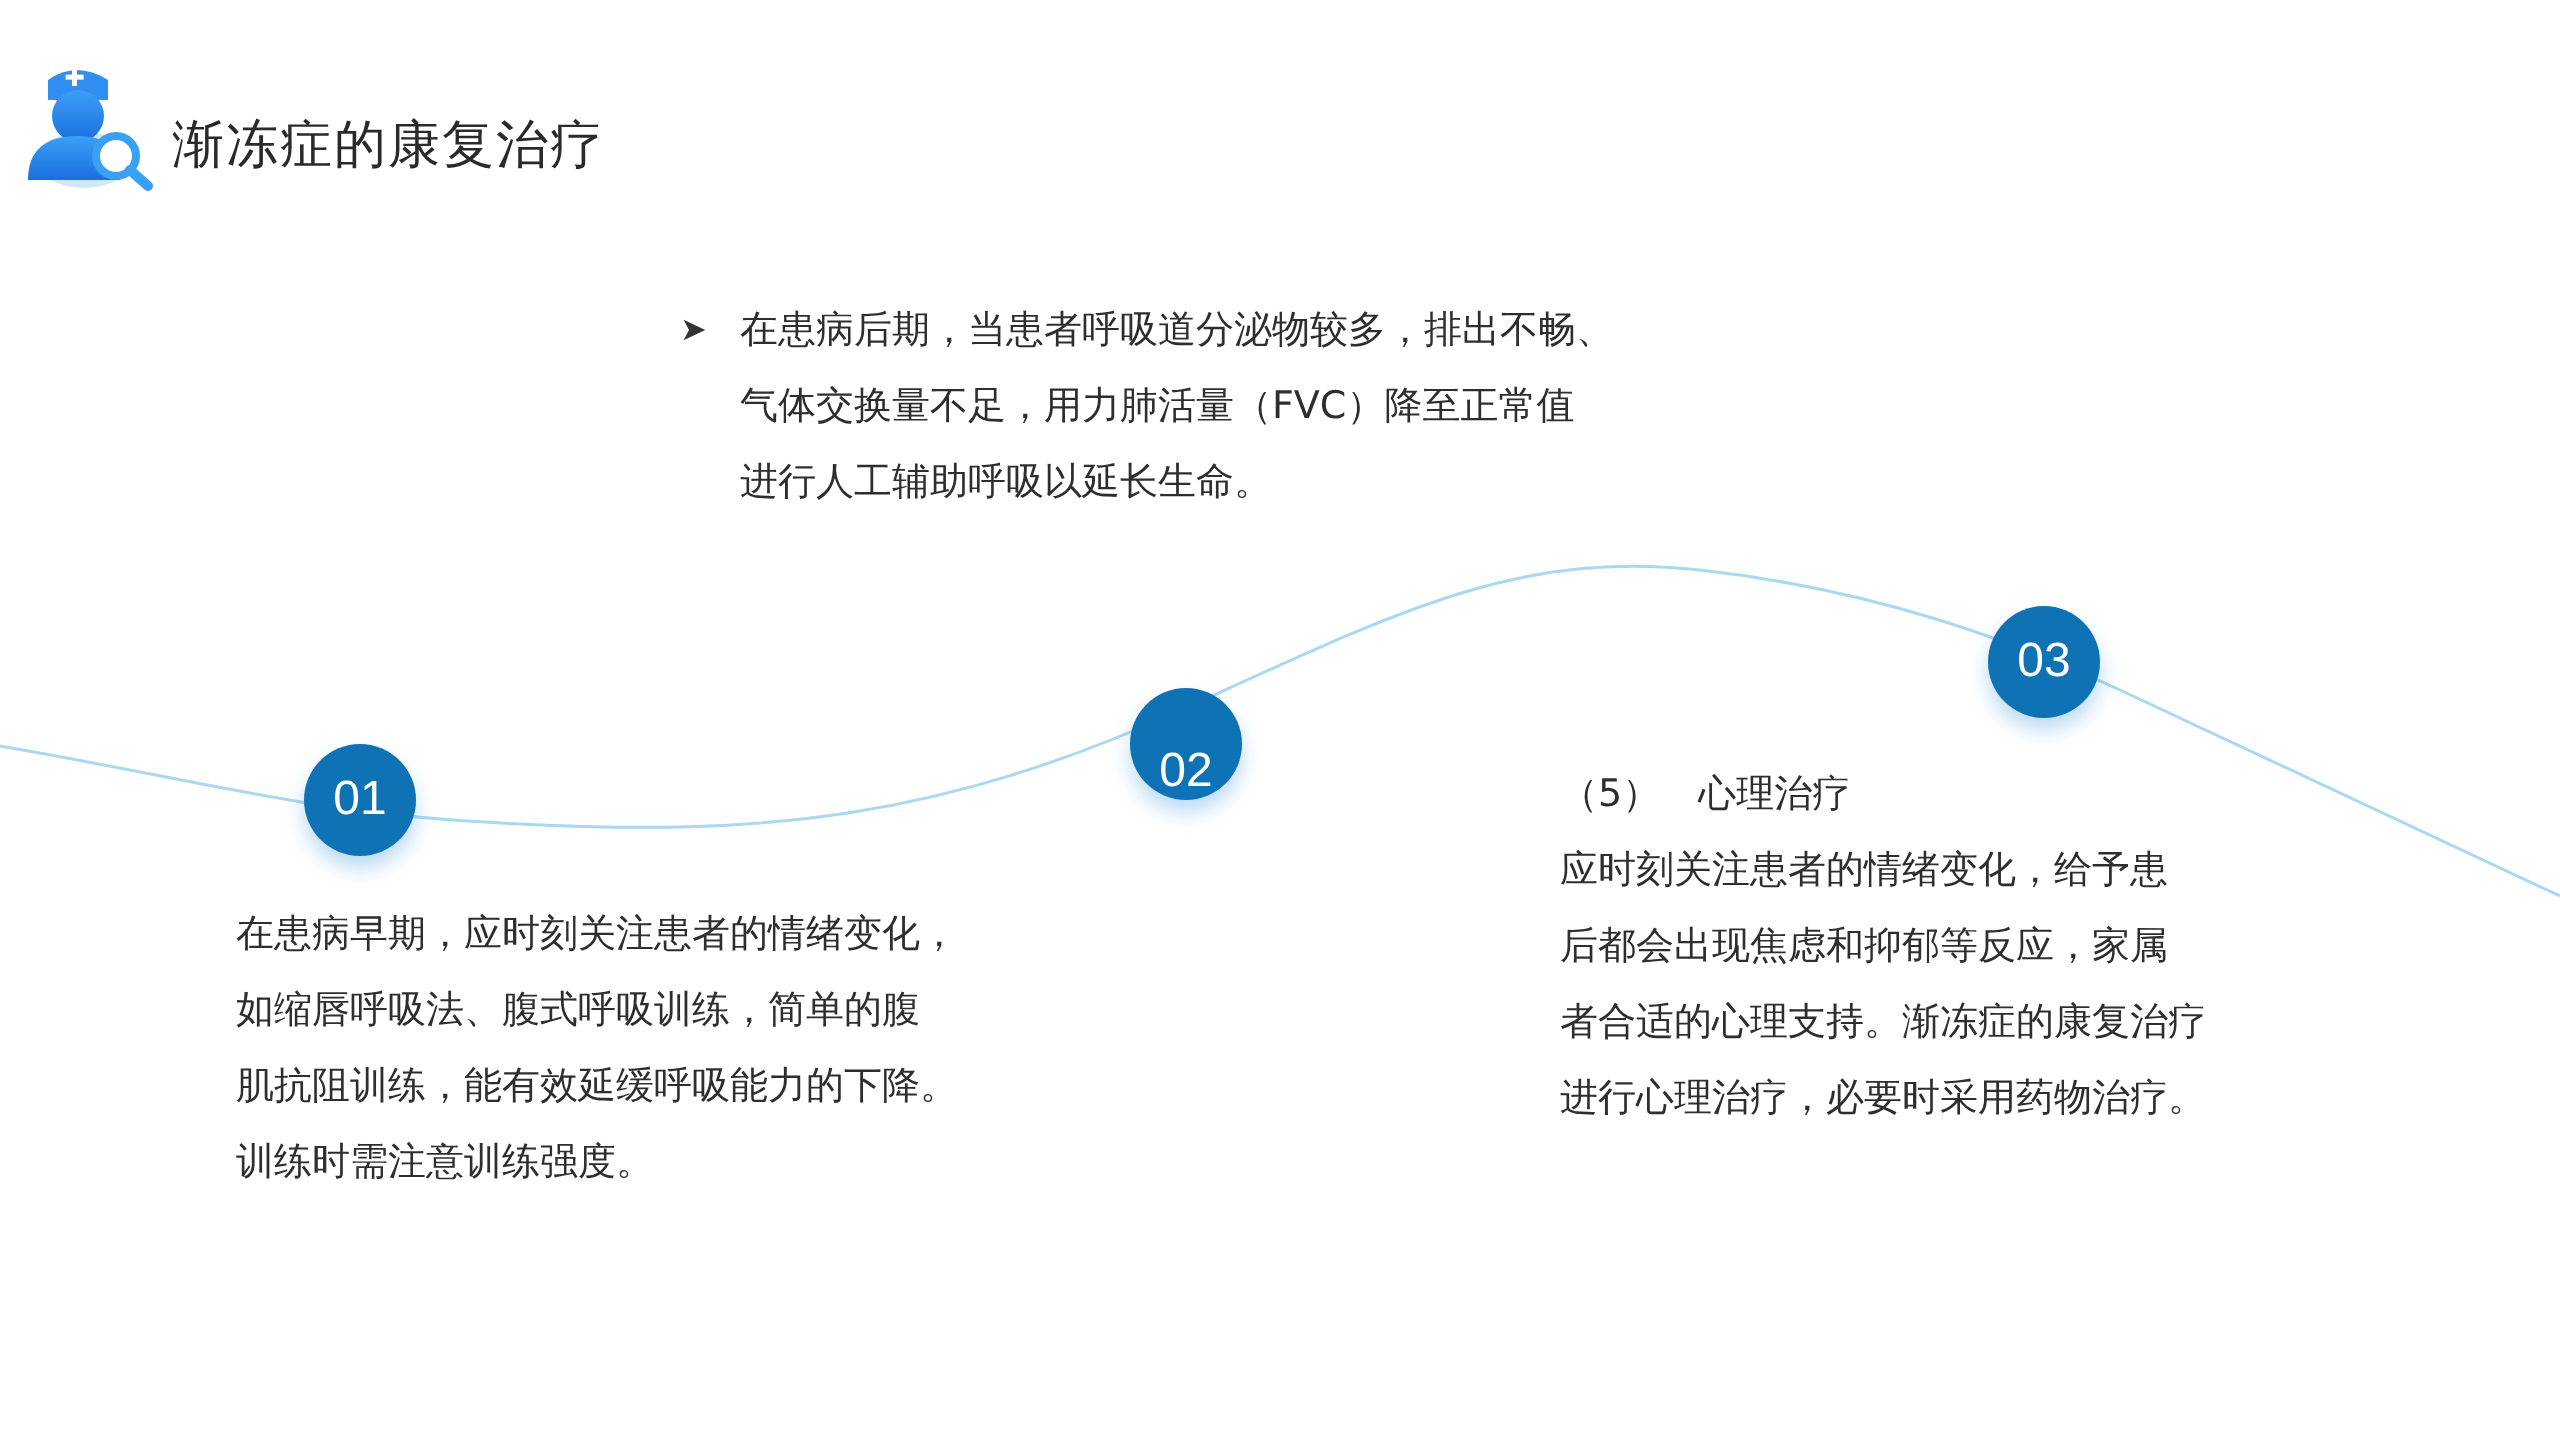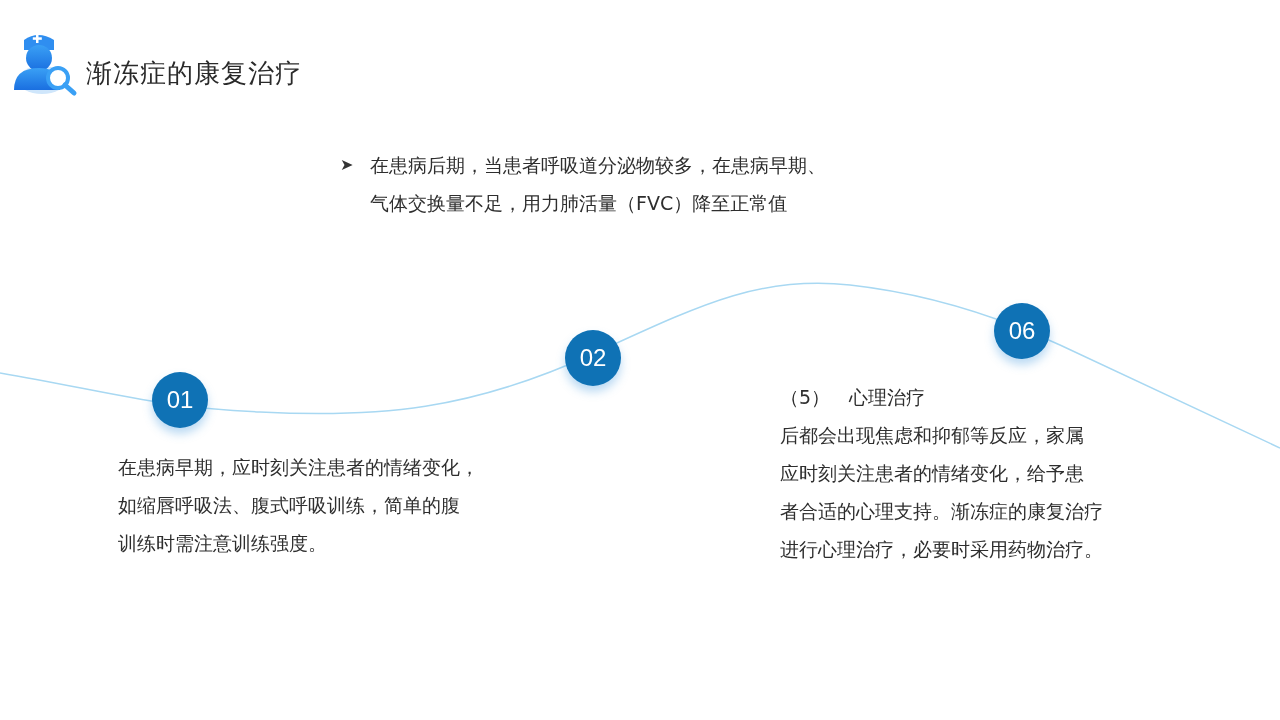--- a/index.html
+++ b/index.html
@@ -51,38 +51,40 @@
 </svg>
 <h1 class="title">渐冻症的康复治疗</h1>
 
 <svg class="curve" viewBox="0 0 1280 720">
   <path d="M0 373 C 110 392, 160 408, 260 412 C 380 418, 470 410, 593 354 C 700 305, 760 275, 850 285 C 940 295, 1010 322, 1060 345 C 1140 382, 1210 415, 1280 448" fill="none" stroke="#a8d8f2" stroke-width="1.5"></path>
 </svg>
 
 <div class="node" style="left:152px; top:372px;">
   <span>01</span>
 </div>
-<div class="node" style="left:565px; top:330px;">
+<div class="node" style="left:565px; top:344px;align-items:flex-end;">
   <span>02</span>
 </div>
 <div class="node" style="left:994px; top:303px;">
-  <span>06</span>
+  <span>03</span>
 </div>
 
 <span class="bullet">➤</span>
 <div class="para" style="left:370px; top:146px;">
-  <p>在患病后期，当患者呼吸道分泌物较多，在患病早期、</p>
+  <p>在患病后期，当患者呼吸道分泌物较多，排出不畅、</p>
   <p>气体交换量不足，用力肺活量（FVC）降至正常值</p>
+  <p>进行人工辅助呼吸以延长生命。</p>
 </div>
 
 <div class="para" style="left:118px; top:448px;">
   <p>在患病早期，应时刻关注患者的情绪变化，</p>
   <p>如缩唇呼吸法、腹式呼吸训练，简单的腹</p>
+  <p>肌抗阻训练，能有效延缓呼吸能力的下降。</p>
   <p>训练时需注意训练强度。</p>
 </div>
 
 <div class="para" style="left:780px; top:378px;">
   <p>（5）　心理治疗</p>
+  <p>应时刻关注患者的情绪变化，给予患</p>
   <p>后都会出现焦虑和抑郁等反应，家属</p>
-  <p>应时刻关注患者的情绪变化，给予患</p>
   <p>者合适的心理支持。渐冻症的康复治疗</p>
   <p>进行心理治疗，必要时采用药物治疗。</p>
 </div>
 
 </body></html>

